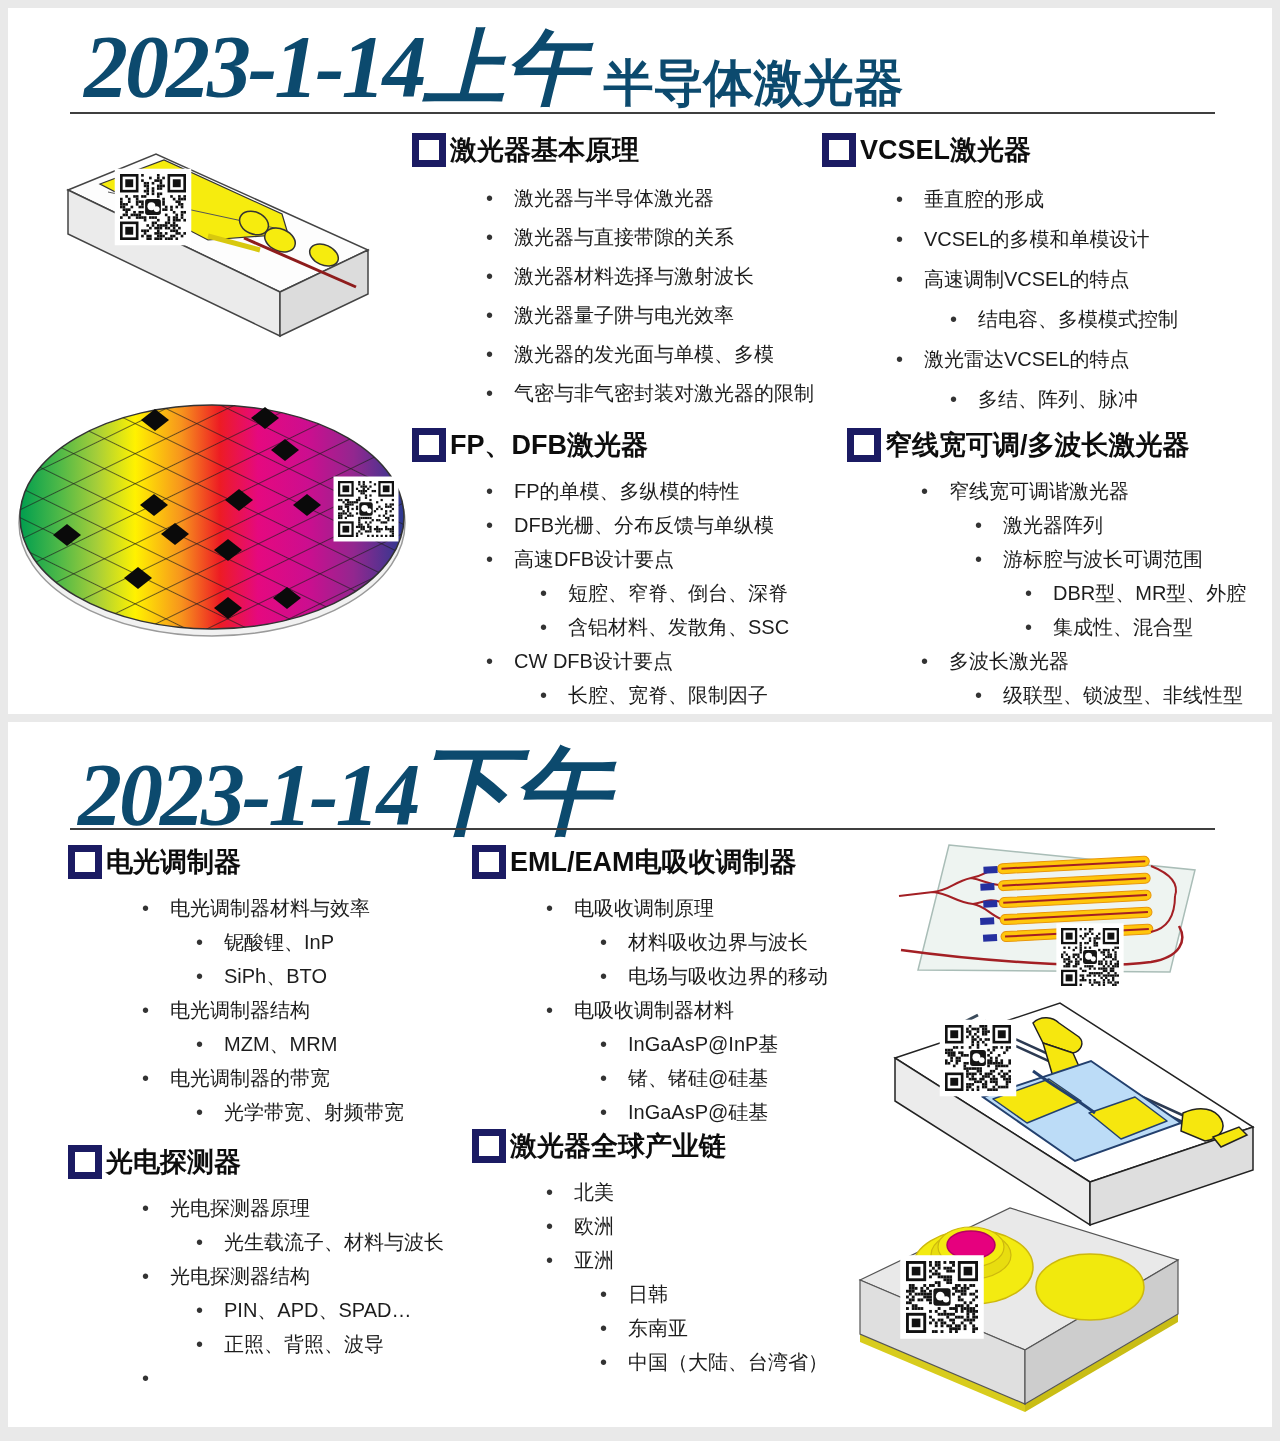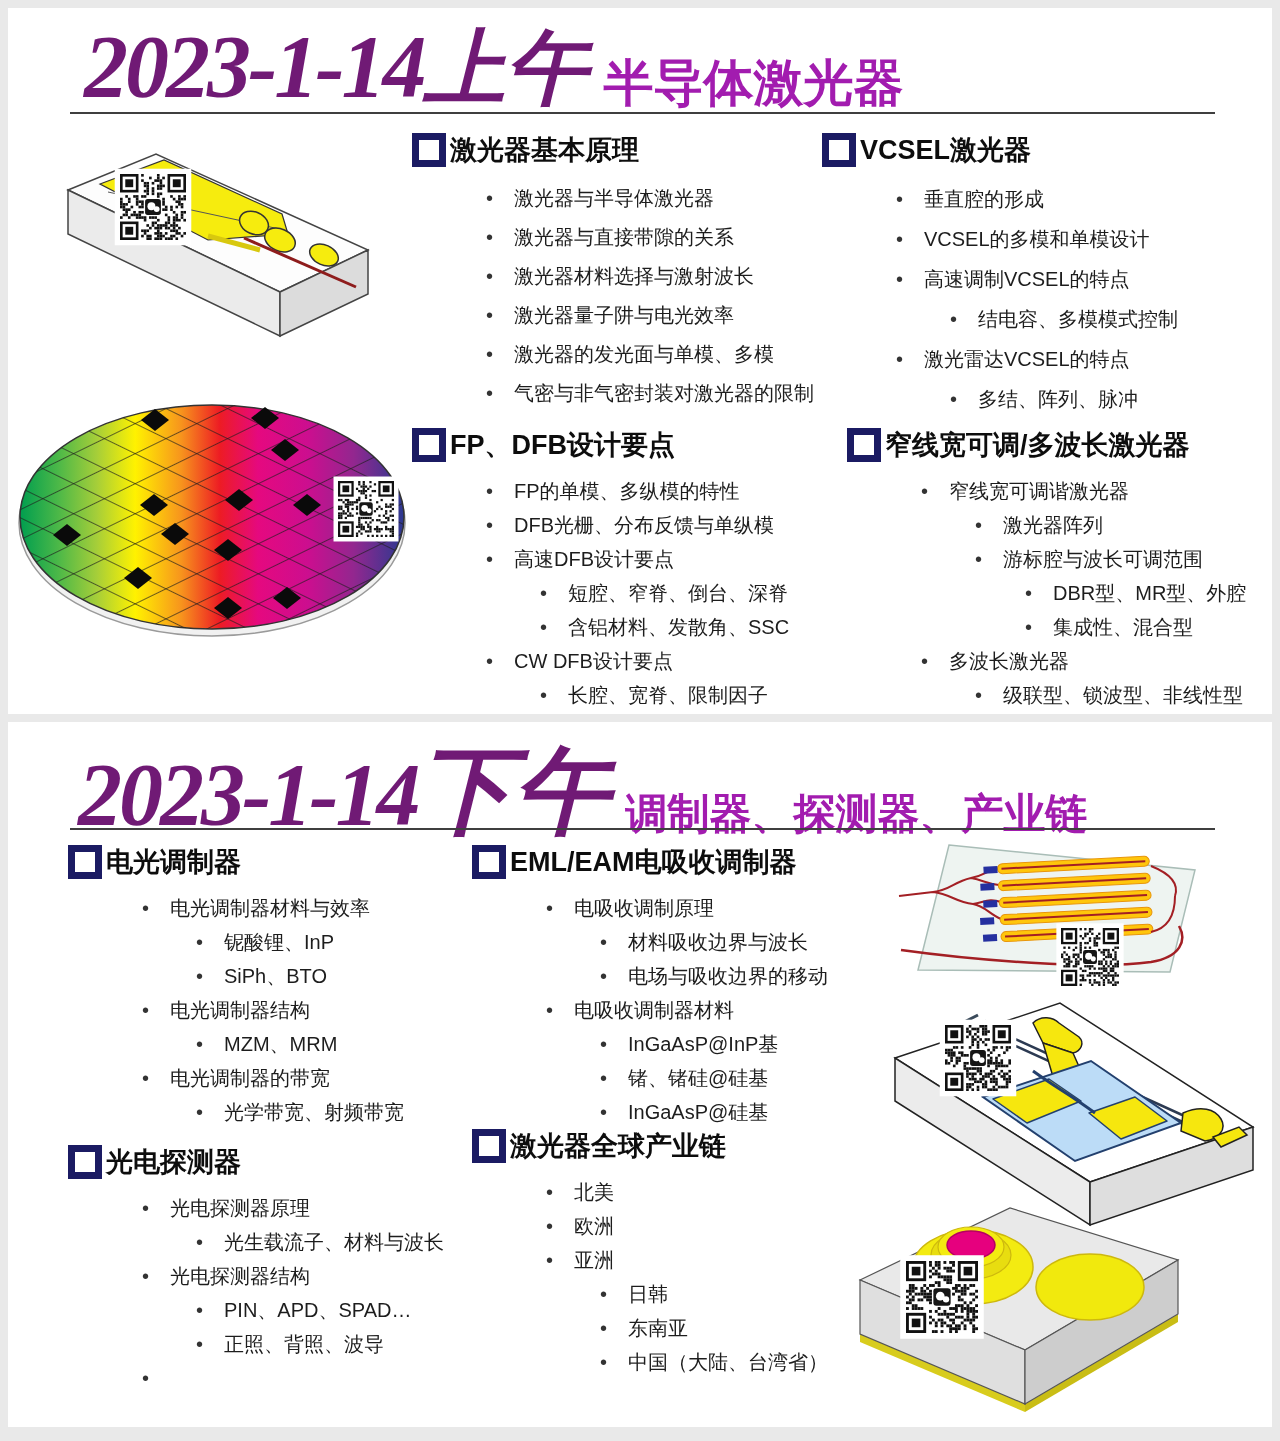--- a/index.html
+++ b/index.html
@@ -4,24 +4,24 @@
 <style>
   html,body{margin:0;padding:0;}
   body{width:1280px;height:1441px;position:relative;background:#fff;
        font-family:"Liberation Sans","DejaVu Sans",sans-serif;overflow:hidden;}
   .poster{position:absolute;inset:0;background:#fff;}
   .frame{position:absolute;inset:0;border:8px solid #e9e9e9;border-bottom-width:14px;pointer-events:none;z-index:60;}
   .section-divider{position:absolute;left:0;top:714px;width:100%;height:8px;background:#e9e9e9;z-index:5;}
 
   .session-title{position:absolute;display:flex;align-items:baseline;white-space:nowrap;z-index:4;}
   .session-title .date,.session-title .period{
-     font-family:"Liberation Serif","DejaVu Serif",serif;font-style:italic;font-weight:700;color:#701a75;}
+     font-family:"Liberation Serif","DejaVu Serif",serif;font-style:italic;font-weight:700;color:#0c4a6e;}
   .session-title .date{letter-spacing:-3px;}
   .session-title .period{display:inline-block;}
-  .session-title .subject{font-weight:700;color:#a21caf;margin-left:16px;transform:translateY(4px);}
+  .session-title .subject{font-weight:700;color:#0c4a6e;margin-left:16px;transform:translateY(4px);}
   .am{left:84px;top:14px;}
   .am .date{font-size:88px;}
   .am .period{font-size:82px;}
   .am .subject{font-size:50px;}
   .pm{left:78px;top:728px;}
   .pm .date{font-size:88px;}
   .pm .period{font-size:96px;}
   .pm .subject{font-size:42px;}
 
   .rule{position:absolute;left:70px;width:1145px;height:0;border-top:2px solid #3f3f3f;z-index:4;}
@@ -116,21 +116,21 @@
         </li>
         <li class="item lv1">
           <span class="bullet">•</span>
           <span class="txt">多结、阵列、脉冲</span>
         </li>
       </ul>
     </div>
   <div class="topic" style="left:412px;top:426px;--pitch:34px;">
       <div class="topic-head">
         <span class="checkbox"></span>
-        <h3 class="topic-title">FP、DFB设计要点</h3>
+        <h3 class="topic-title">FP、DFB激光器</h3>
       </div>
       <ul class="items">
         <li class="item lv0">
           <span class="bullet">•</span>
           <span class="txt">FP的单模、多纵模的特性</span>
         </li>
         <li class="item lv0">
           <span class="bullet">•</span>
           <span class="txt">DFB光栅、分布反馈与单纵模</span>
         </li>
@@ -597,21 +597,20 @@
           <circle cx="357.136" cy="117.792" r="2.4640000000000004" fill="#fff"></circle>
         </g>
     </svg>
   </div>
 
   <div class="section-divider"></div>
 
   <header class="session-title pm">
     <span class="date">2023-1-14</span>
     <span class="period">下午</span>
-    <span class="subject">调制器、探测器、产业链</span>
   </header>
   <div class="rule" id="rule-pm"></div>
 
   <div class="topic" style="left:68px;top:843px;--pitch:34px;">
       <div class="topic-head">
         <span class="checkbox"></span>
         <h3 class="topic-title">电光调制器</h3>
       </div>
       <ul class="items">
         <li class="item lv0">

